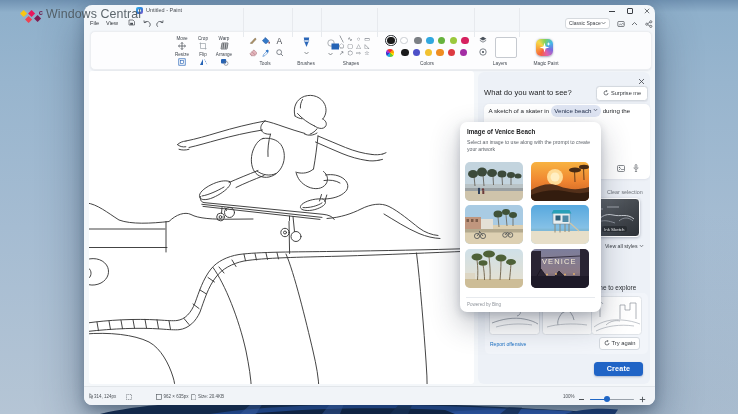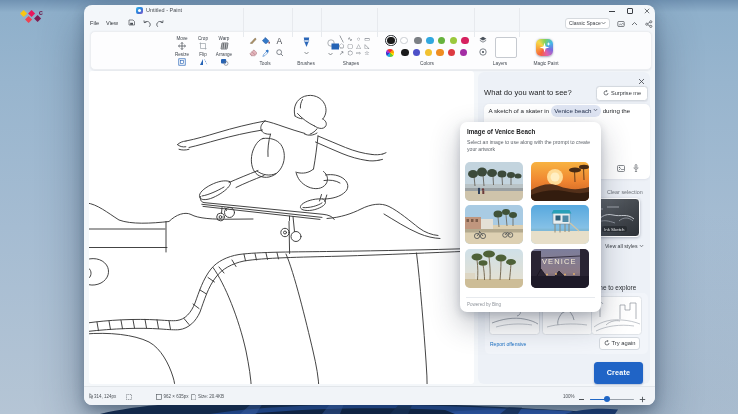--- a/index.html
+++ b/index.html
@@ -83,21 +83,21 @@
     padding:0.5px 2px;border-radius:2px;}
   .view-all{position:absolute;left:521px;top:238px;font-size:5.2px;color:#3c4147;}
   .explore-h{position:absolute;left:488px;top:278.5px;font-size:6.4px;color:#2c2f33;}
   .explore-card{position:absolute;left:401px;top:288px;width:163px;height:61px;background:#f2f5fa;border-radius:5px;}
   .gen-thumb{position:absolute;top:291px;width:49px;height:37px;background:#fff;border:0.5px solid #e0e4e9;
     border-radius:3.5px;overflow:hidden;}
   .report{position:absolute;left:406px;top:335.5px;font-size:5px;color:#1a6fc4;}
   .tryagain-btn{position:absolute;left:515px;top:331.5px;width:39px;height:11.5px;background:#fff;
     border:0.5px solid #d4d9df;border-radius:3px;display:flex;align-items:center;justify-content:center;gap:2px;
     font-size:5.8px;color:#33373c;}
-  .create-btn{position:absolute;left:510px;top:356.5px;width:49px;height:22px;background:#2064c6;
+  .create-btn{position:absolute;left:510px;top:356.5px;width:49px;height:14px;background:#2064c6;
     border-radius:3.5px;display:flex;align-items:center;justify-content:center;
     font-size:7.2px;font-weight:bold;color:#fff;letter-spacing:.2px;box-shadow:0 1px 2px rgba(30,60,120,.3);}
 
   
   .popup{position:absolute;left:376px;top:117px;width:141px;height:190px;background:#fff;border-radius:7px;
     box-shadow:0 12px 30px rgba(30,40,60,.3),0 3px 8px rgba(30,40,60,.18);z-index:10;}
   .popup-title{position:absolute;left:7px;top:5.5px;font-size:6.3px;font-weight:bold;color:#1b1c1e;}
   .popup-sub{position:absolute;left:7px;top:16.5px;width:131px;font-size:5.1px;color:#5f646b;line-height:7px;}
   .pimg{position:absolute;width:58px;height:39px;border-radius:5px;overflow:hidden;}
   .popup-divider{position:absolute;left:6px;right:6px;top:175px;height:0.5px;background:#e7eaee;}
@@ -713,14 +713,15 @@
   </div>
 
   <div class="watermark">
     <div class="wm-logo">
       <div class="wm-d" style="left:12.9px;top:7.9px;background:#f9c513;"></div>
       <div class="wm-d" style="left:21.4px;top:8.4px;background:#e8175d;"></div>
       <div class="wm-d" style="left:17.6px;top:13.6px;background:#ee4352;"></div>
       <div class="wm-d" style="left:27.3px;top:13.1px;background:#7d1e54;"></div>
       <div class="wm-c">c</div>
     </div>
+    <div class="wm-text">Windows Central</div>
   </div>
 </div>
 
 </body></html>

